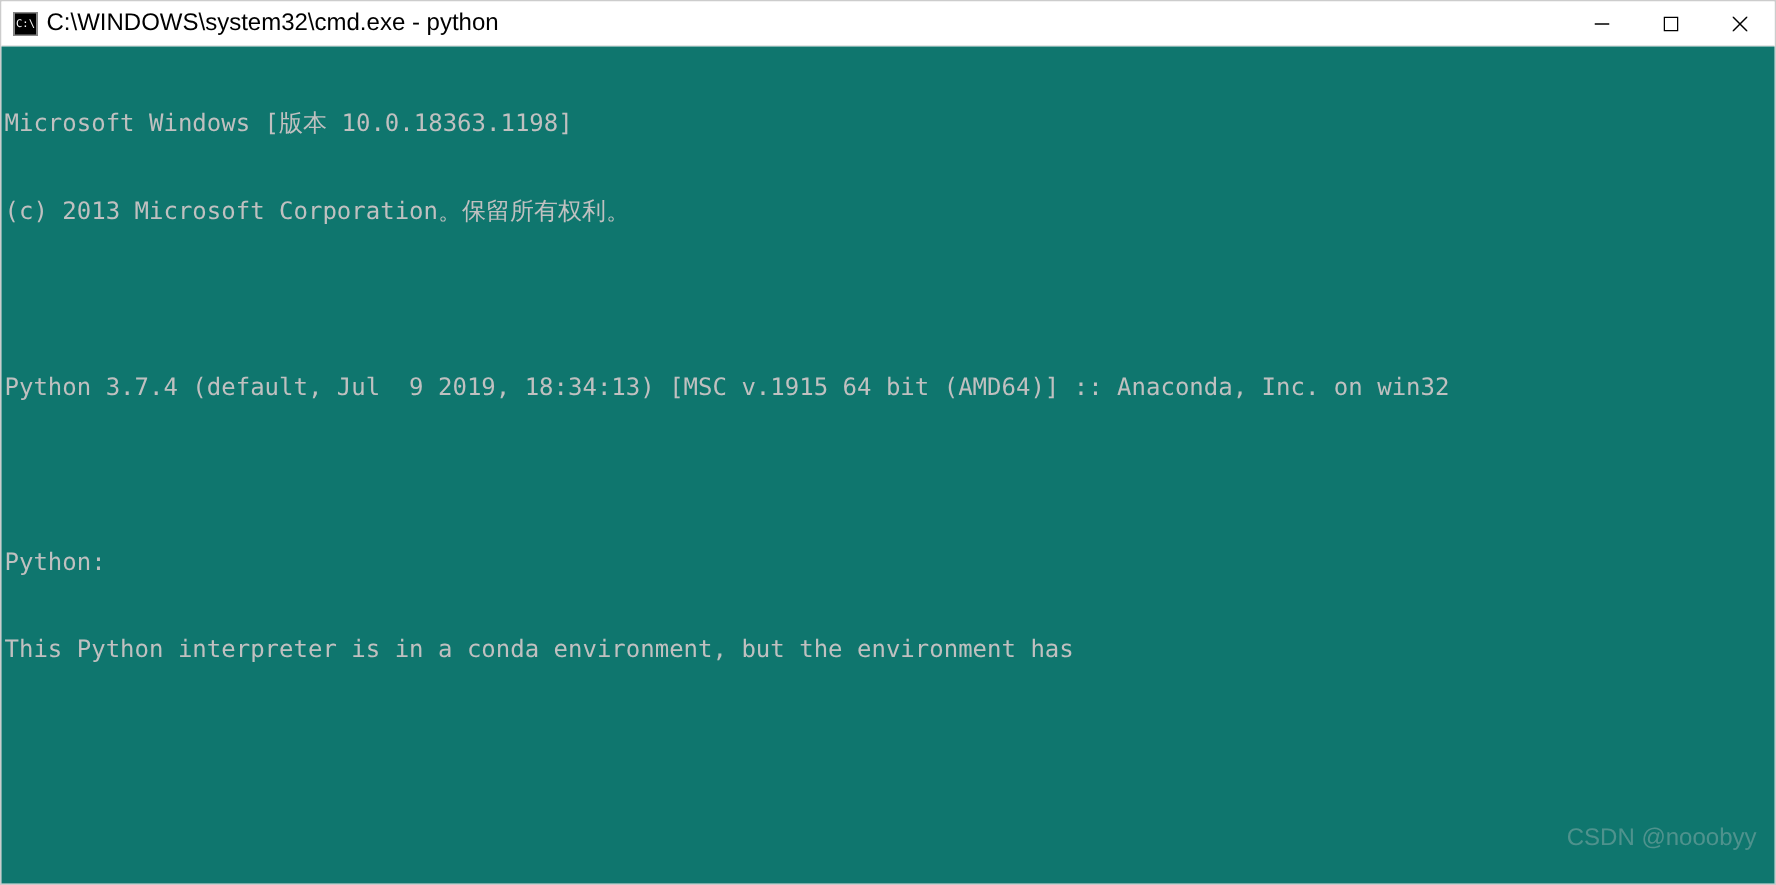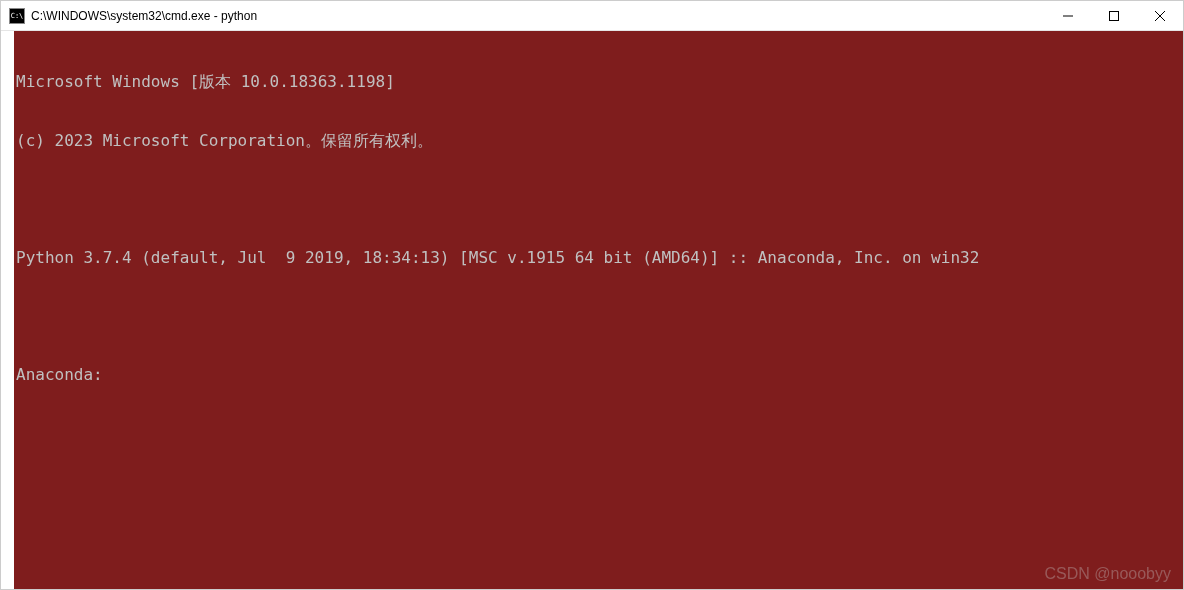--- a/index.html
+++ b/index.html
@@ -37,21 +37,21 @@
       background: #000;
       border: 1px solid #888;
       display: flex;
       align-items: center;
       justify-content: center;
       font-size: 7px;
       color: #fff;
       font-family: monospace;
     }
     .titlebar-title {
-      font-size: 12px;
+      font-size: 16px;
       color: #000;
       flex: 1;
     }
     .titlebar-controls {
       display: flex;
       height: 100%;
     }
     .titlebar-btn {
       width: 46px;
       height: 100%;
@@ -59,38 +59,37 @@
       align-items: center;
       justify-content: center;
       cursor: pointer;
     }
     .titlebar-btn svg {
       width: 10px;
       height: 10px;
     }
     .terminal {
       flex: 1;
-      background: #7f1d1d;
+      background: #0f766e;
       color: #c0c0c0;
       font-family: "NSimSun", "SimSun", "Consolas", monospace;
       font-size: 16px;
       line-height: 19.5px;
       padding: 2px 0 0 2px;
       white-space: pre;
       overflow: hidden;
       position: relative;
-      margin-left: 13px;
     }
     .terminal-line {
       min-height: 19.5px;
     }
     .watermark {
       position: absolute;
       right: 12px;
-      bottom: 6px;
+      bottom: 21px;
       color: rgba(200,200,200,0.35);
       font-family: Arial, sans-serif;
       font-size: 16px;
       pointer-events: none;
     }
   </style>
 </head>
 <body>
 
 <div class="window">
@@ -111,25 +110,26 @@
       <div class="titlebar-btn">
         <svg viewBox="0 0 10 10">
             <line x1="0" y1="0" x2="10" y2="10" stroke="#000" stroke-width="1"></line>
             <line x1="10" y1="0" x2="0" y2="10" stroke="#000" stroke-width="1"></line>
           </svg>
       </div>
     </div>
   </div>
   <div class="terminal">
     <div class="terminal-line">Microsoft Windows [版本 10.0.18363.1198]</div>
-    <div class="terminal-line">(c) 2023 Microsoft Corporation。保留所有权利。</div>
+    <div class="terminal-line">(c) 2013 Microsoft Corporation。保留所有权利。</div>
     <div class="terminal-line"></div>
     <div class="terminal-line">Python 3.7.4 (default, Jul  9 2019, 18:34:13) [MSC v.1915 64 bit (AMD64)] :: Anaconda, Inc. on win32</div>
     <div class="terminal-line"></div>
-    <div class="terminal-line">Anaconda:</div>
+    <div class="terminal-line">Python:</div>
+    <div class="terminal-line">This Python interpreter is in a conda environment, but the environment has</div>
     
     
     
     
     
     
     
     <div class="watermark">CSDN @nooobyy</div>
   </div>
 </div>

